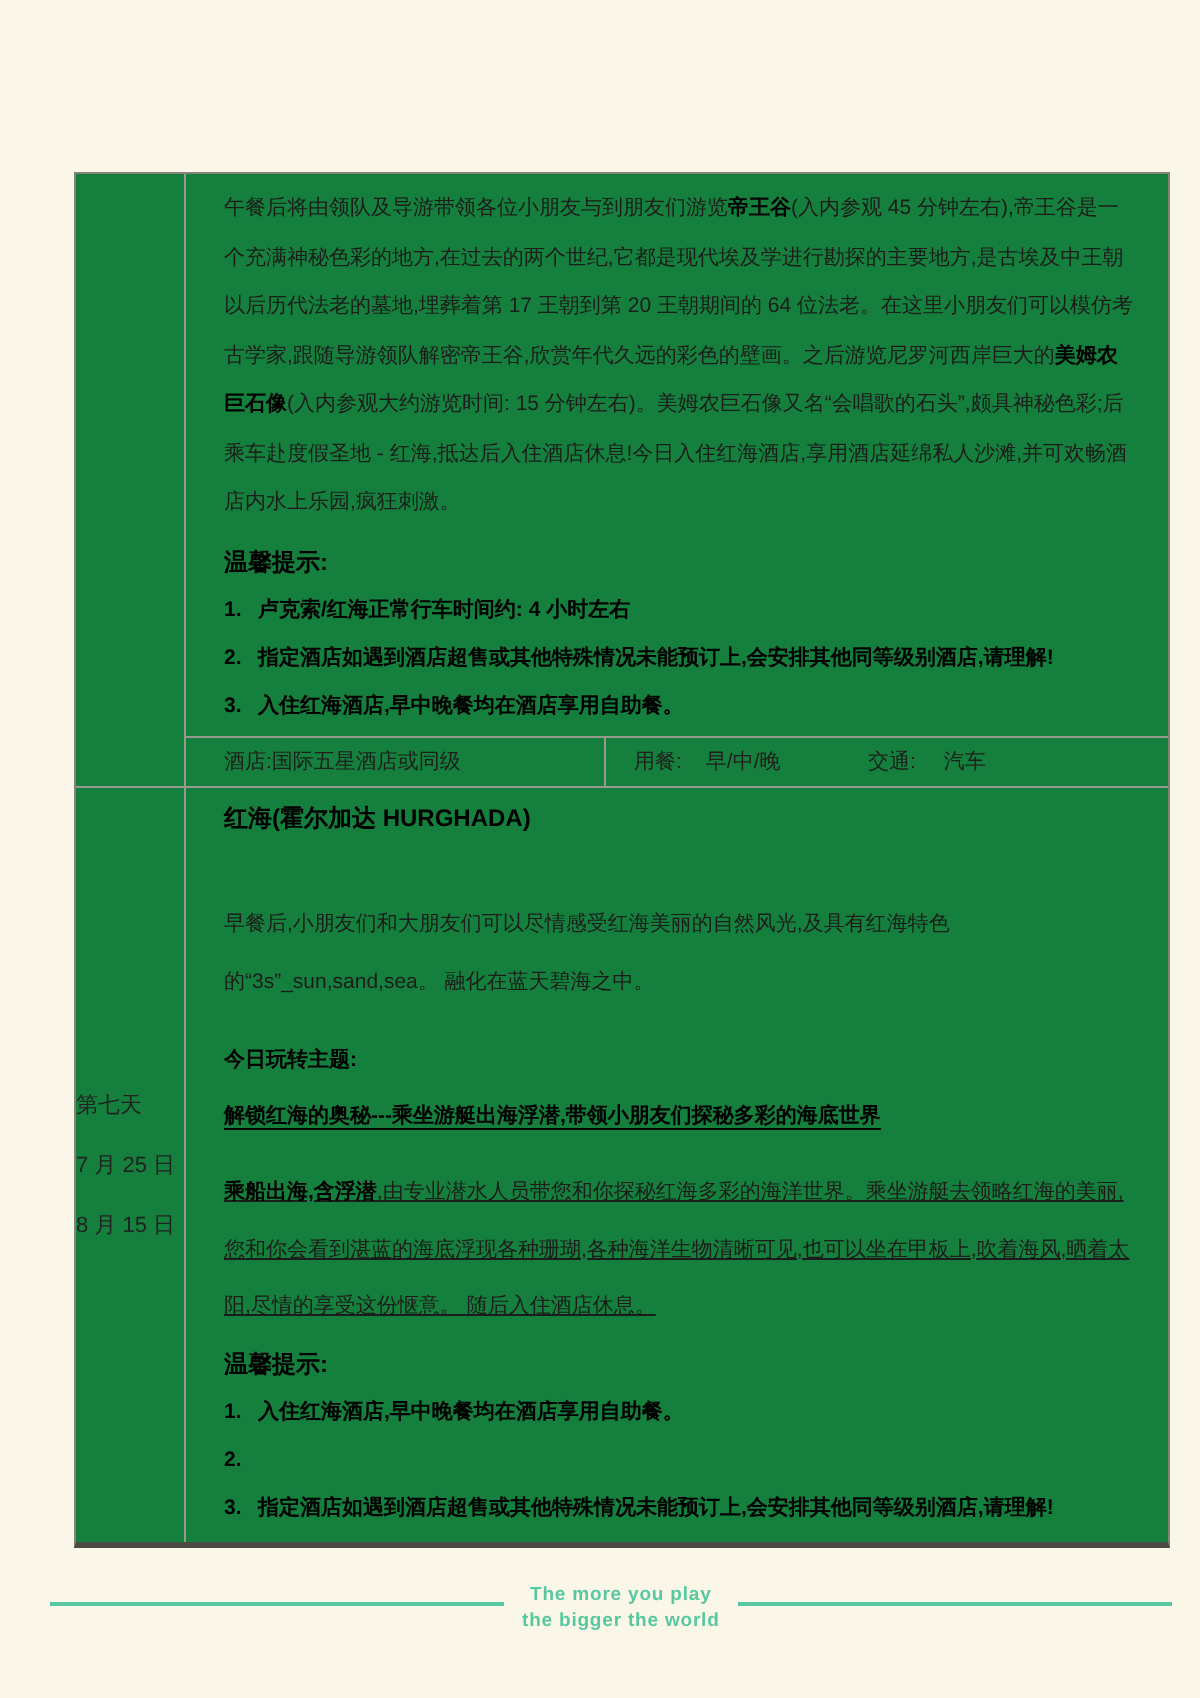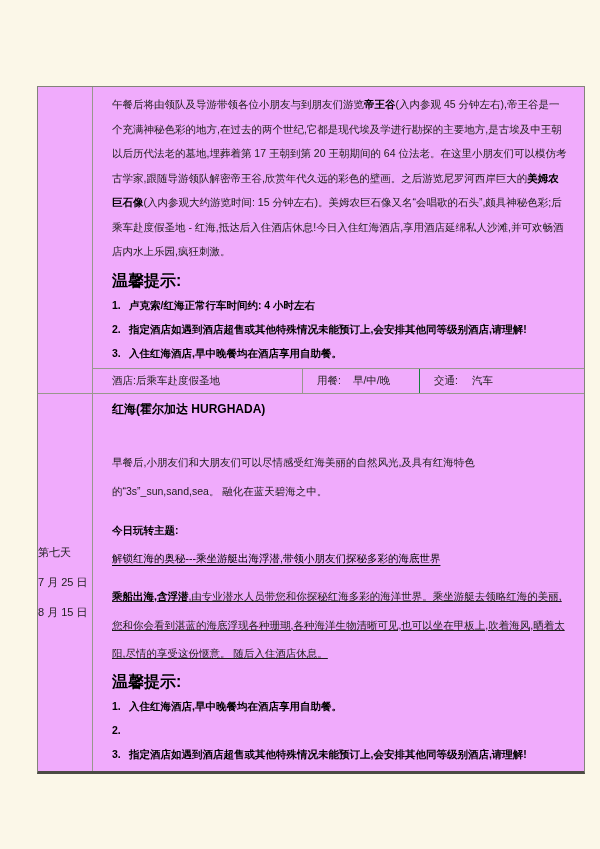--- a/index.html
+++ b/index.html
@@ -11,21 +11,21 @@
     color: #1e1e1c;
   }
   .page { position: relative; width: 600px; height: 849px; }
 
   
   .doc-table {
     position: absolute; left: 37px; top: 86px; width: 548px;
     border: 1px solid #83837a;
     border-bottom: 3px solid #4b4b44;
     box-sizing: border-box;
-    background: #f0abfc;
+    background: #15803d;
   }
   .block { display: flex; }
   .block6 { height: 306px; }
   .block7 { height: 377px; border-top: 1px solid #98988d; }
 
   .day-cell {
     flex: 0 0 55px; width: 55px;
     border-right: 1px solid #98988d;
     display: flex; flex-direction: column;
     align-items: flex-start; justify-content: center;
@@ -37,42 +37,42 @@
   .right-wrap { flex: 1; display: flex; flex-direction: column; min-width: 0; }
 
   .content { padding: 5px 15px 0 19px; box-sizing: border-box; }
   .content6 { flex: 1; overflow: hidden; }
   .content7 { flex: 1; overflow: hidden; padding-top: 8px; }
 
   .para { margin: 0; font-size: 10.5px; line-height: 24.5px; color: #1c1c1a; }
   .para b { color: #000; }
 
   .tips { margin-top: 5px; }
-  .tips-title { font-weight: bold; font-size: 16px; line-height: 24px; color: #000; }
+  .tips-title { font-weight: bold; font-size: 12px; line-height: 24px; color: #000; }
   .tip { display: flex; font-weight: bold; font-size: 10.5px; line-height: 24px; color: #000; }
   .tip-num { flex: 0 0 17px; }
 
   
   .hotel-row {
     flex: 0 0 24px; height: 24px;
     border-top: 1px solid #98988d;
     display: flex; align-items: stretch;
     font-size: 10.5px;
   }
   .hcell { display: flex; align-items: center; box-sizing: border-box; }
   .hcell-hotel { width: 210px; padding-left: 19px; border-right: 1px solid #98988d; }
   .hcell-meals { width: 117px; padding-left: 14px; border-right: 1px solid #15803d; gap: 12px; }
   .hcell-transport { flex: 1; padding-left: 14px; gap: 14px; }
 
   
   .d7-title { font-weight: bold; font-size: 12px; line-height: 15px; color: #000; }
   .p1 { margin-top: 31px; line-height: 29px; }
   .theme-label { margin-top: 17px; font-weight: bold; font-size: 10.5px; line-height: 15px; color: #000; }
   .theme {
-    margin-top: 12px; font-weight: normal; font-size: 10.5px; line-height: 16px; color: #000;
+    margin-top: 12px; font-weight: bold; font-size: 10.5px; line-height: 16px; color: #000;
     text-decoration: underline; text-underline-offset: 3px;
     width: fit-content;
     text-align: right;
   }
   .p2 { margin-top: 16px; line-height: 28.5px; text-decoration: underline; }
   .tips7 { margin-top: 2px; }
 
   
   .footer {
     position: absolute; left: 0; top: 791px; width: 600px;
@@ -112,21 +112,21 @@
                 <span>指定酒店如遇到酒店超售或其他特殊情况未能预订上,会安排其他同等级别酒店,请理解!</span>
               </div>
             <div class="tip">
                 <span class="tip-num">3.</span>
                 <span>入住红海酒店,早中晚餐均在酒店享用自助餐。</span>
               </div>
           </div>
         </div>
         <div class="hotel-row">
           <div class="hcell hcell-hotel">
-            <span>酒店:后乘车赴度假圣地</span>
+            <span>酒店:国际五星酒店或同级</span>
           </div>
           <div class="hcell hcell-meals">
             <span>用餐:</span>
             <span>早/中/晚</span>
           </div>
           <div class="hcell hcell-transport">
             <span>交通:</span>
             <span>汽车</span>
           </div>
         </div>
@@ -157,14 +157,22 @@
           <div class="tip">
               <span class="tip-num">3.</span>
               <span>指定酒店如遇到酒店超售或其他特殊情况未能预订上,会安排其他同等级别酒店,请理解!</span>
             </div>
         </div>
       </div>
     </div>
 
   </div>
 
+  <div class="footer">
+    <div class="fline fline-left"></div>
+    <div class="ftext">
+      <div>The more you play</div>
+      <div>the bigger the world</div>
+    </div>
+    <div class="fline fline-right"></div>
+  </div>
 
 </div>
 
 </body></html>

